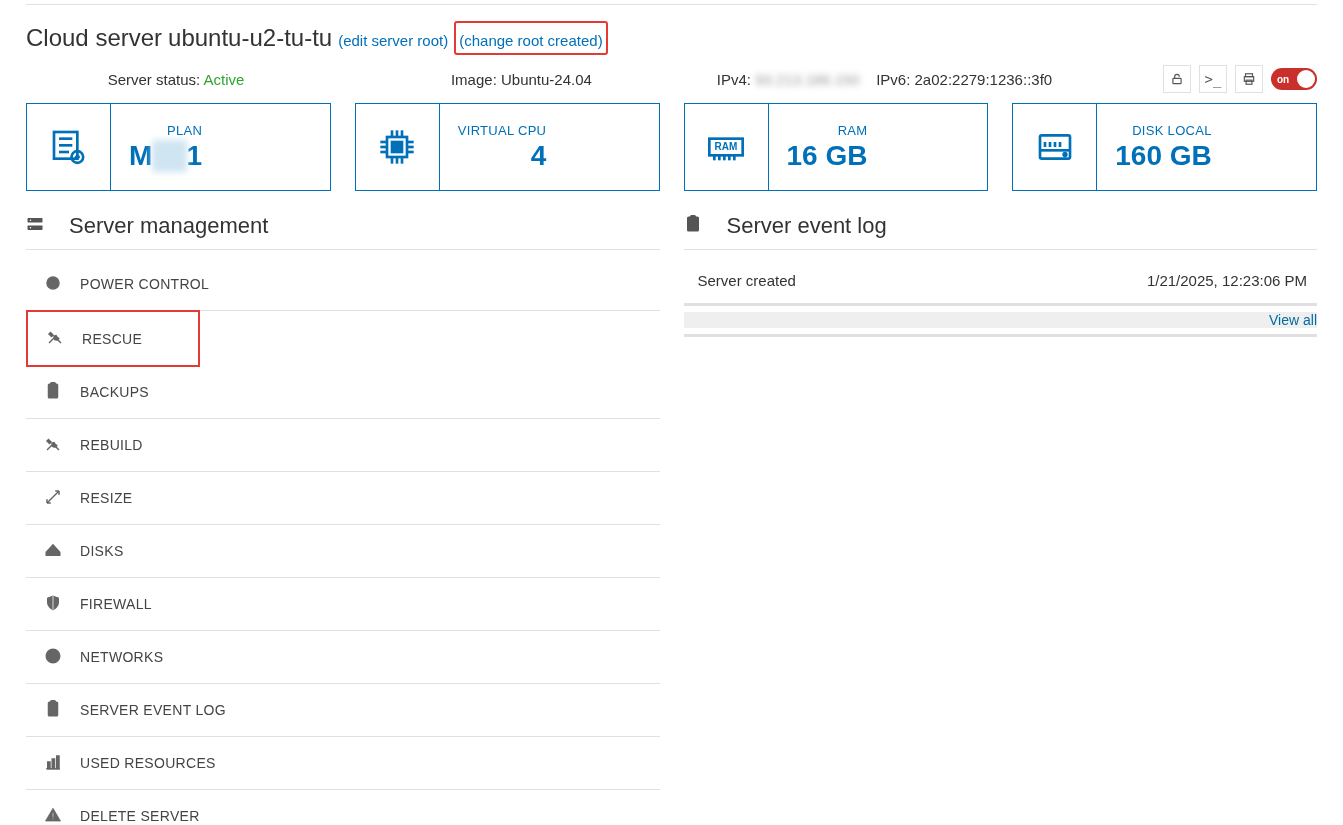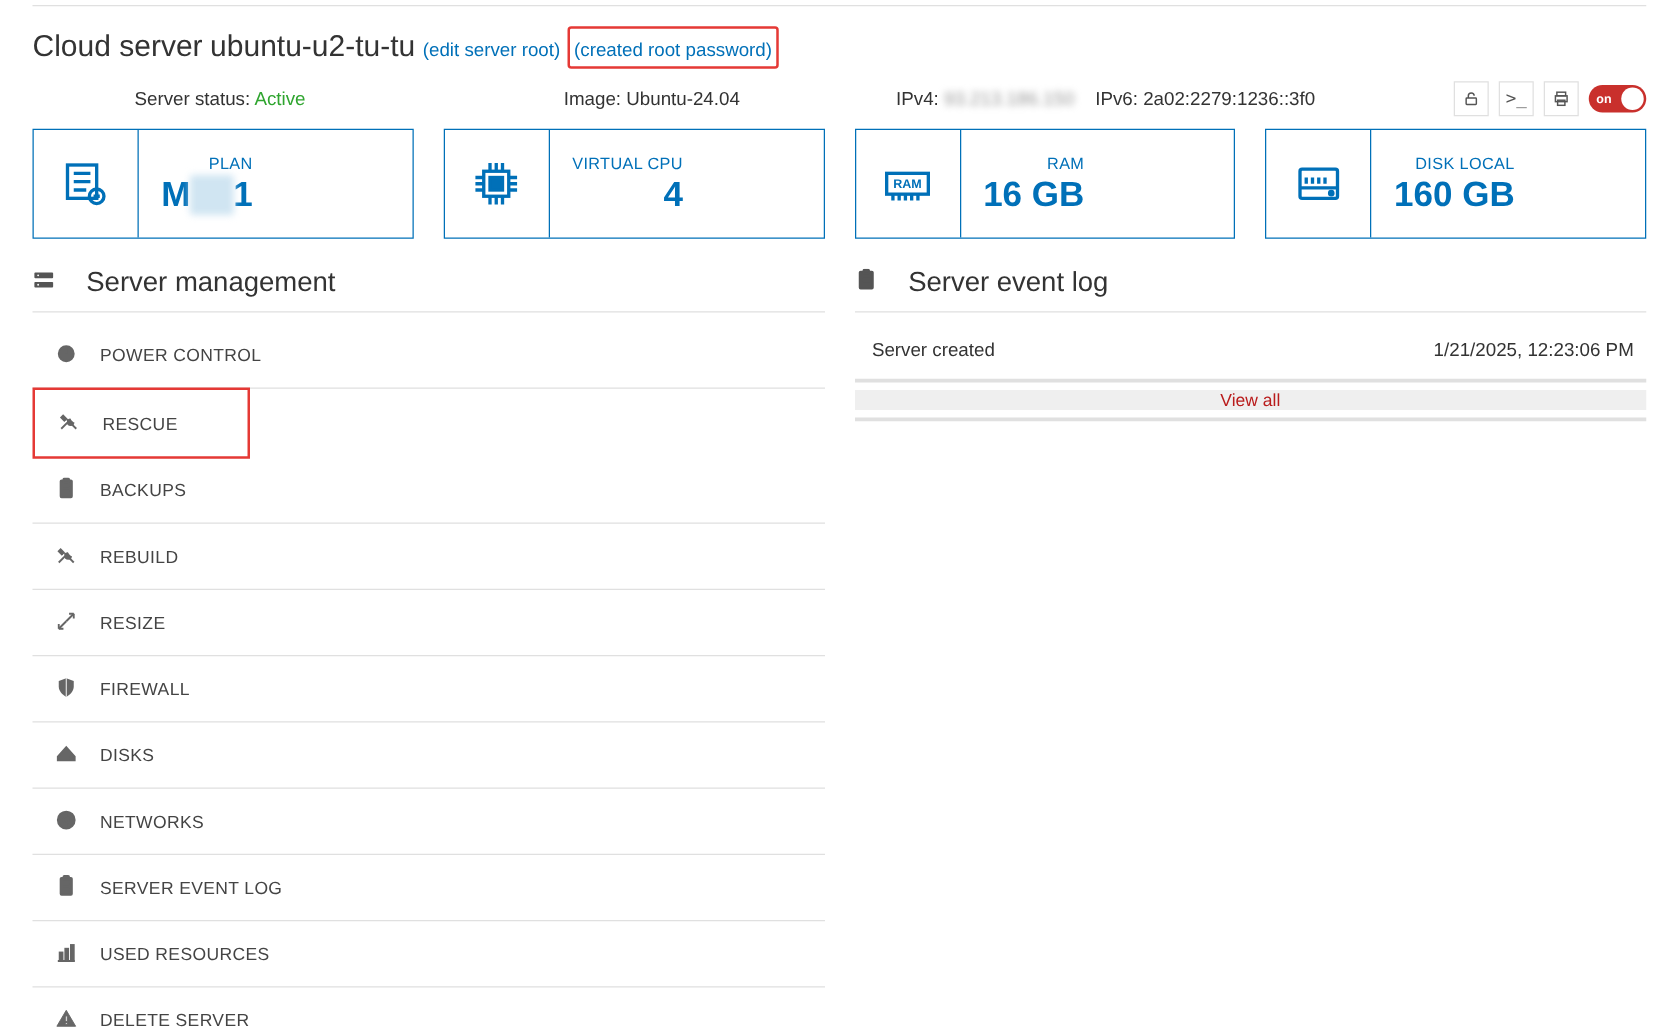--- a/index.html
+++ b/index.html
@@ -75,33 +75,33 @@
     display:flex; align-items:center; gap:18px; height:53px;
     border-bottom:1px solid var(--grey-border); cursor:pointer;
     padding-left:18px; font-size:14px; letter-spacing:0.3px; color:#444;
   }
   .mgmt-row svg{width:18px; height:18px; stroke:#666; fill:#666; flex:0 0 18px;}
   .hl-wrap{width:174px; border:2.5px solid var(--red); margin-top:-1px; margin-bottom:-1px;}
   .hl-wrap .mgmt-row{border-bottom:none;text-align:center;}
   
   .ev-row{display:flex; justify-content:space-between; padding:14px 10px 14px 14px; font-size:15px;}
   .ev-sep{height:3px; background:var(--grey-border); margin:0 0 6px 0;}
-  .view-all{background:var(--grey-bg); text-align:center; padding:0; font-size:14px; color:#b91c1c; cursor:pointer; margin:6px 0;}
+  .view-all{background:var(--grey-bg); text-align:right; padding:0; font-size:14px; color:#0369a1; cursor:pointer; margin:6px 0;}
 </style>
 </head>
 <body>
 
 <div class="hr-top"></div>
 
 <h1>
   <span>Cloud server </span>
     <span>ubuntu-u2-tu-tu</span>
   <span class="link">(edit server root)</span>
   <span class="hl-box">
-    <span class="link">(created root password)</span>
+    <span class="link">(change root created)</span>
   </span>
 </h1>
 
 <div class="info-row">
   <div class="info-cell" style="flex:0 0 300px;">
     <span class="label">Server status: </span><span class="status-active">Active</span>
   </div>
   <div class="info-cell" style="flex:0 0 280px;">
     <span class="label">Image: </span><span>Ubuntu-24.04</span>
   </div>
@@ -265,32 +265,32 @@
         <div class="mgmt-row">
           <span><svg viewBox="0 0 24 24" fill="none" stroke="#666" stroke-width="2">
               <path d="M4 20 L12 12"></path>
               <path d="M4 20 L4 15 M4 20 L9 20"></path>
               <path d="M20 4 L12 12"></path>
               <path d="M20 4 L15 4 M20 4 L20 9"></path>
             </svg></span>
           <span>RESIZE</span>
         </div>
         <div class="mgmt-row">
+          <span><svg viewBox="0 0 24 24" fill="none" stroke="#666" stroke-width="2">
+              <path d="M3 15 L12 5 L21 15 V19 H3 Z"></path>
+              <circle cx="17" cy="17" r="1" fill="#666"></circle>
+            </svg></span>
+          <span>DISKS</span>
+        </div>
+        <div class="mgmt-row">
           <span><svg viewBox="0 0 24 24" fill="#666" stroke="#666" stroke-width="0">
               <path d="M12 2 L20 5 V11 C20 16 16 20 12 22 C8 20 4 16 4 11 V5 Z" fill="#666"></path>
               <path d="M12 2 L12 22" stroke="#fff" stroke-width="1"></path>
             </svg></span>
           <span>FIREWALL</span>
-        </div>
-        <div class="mgmt-row">
-          <span><svg viewBox="0 0 24 24" fill="none" stroke="#666" stroke-width="2">
-              <path d="M3 15 L12 5 L21 15 V19 H3 Z"></path>
-              <circle cx="17" cy="17" r="1" fill="#666"></circle>
-            </svg></span>
-          <span>DISKS</span>
         </div>
         <div class="mgmt-row">
           <span><svg viewBox="0 0 24 24" fill="none" stroke="#666" stroke-width="2">
               <circle cx="12" cy="12" r="9"></circle>
               <circle cx="12" cy="12" r="3" fill="#666"></circle>
               <line x1="12" y1="3" x2="12" y2="9"></line>
               <line x1="12" y1="15" x2="12" y2="21"></line>
               <line x1="3" y1="12" x2="9" y2="12"></line>
               <line x1="15" y1="12" x2="21" y2="12"></line>
             </svg></span>

